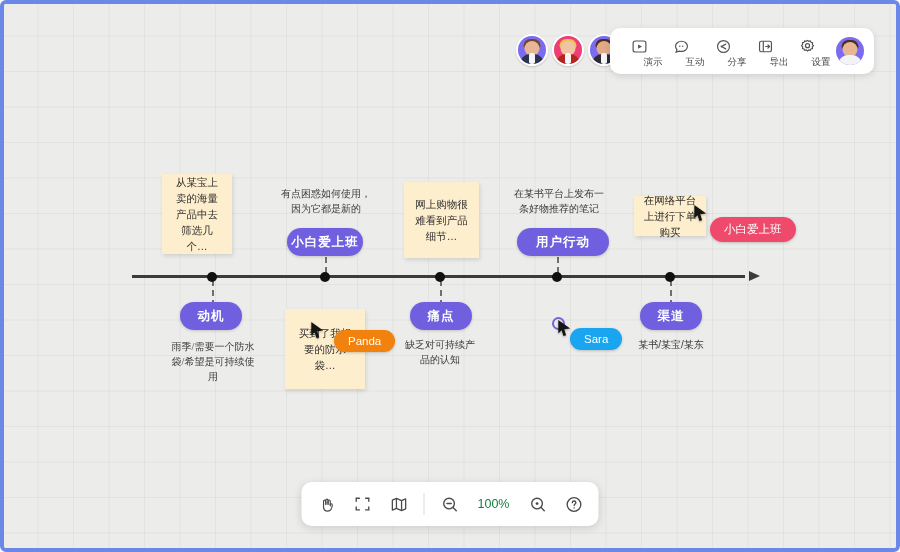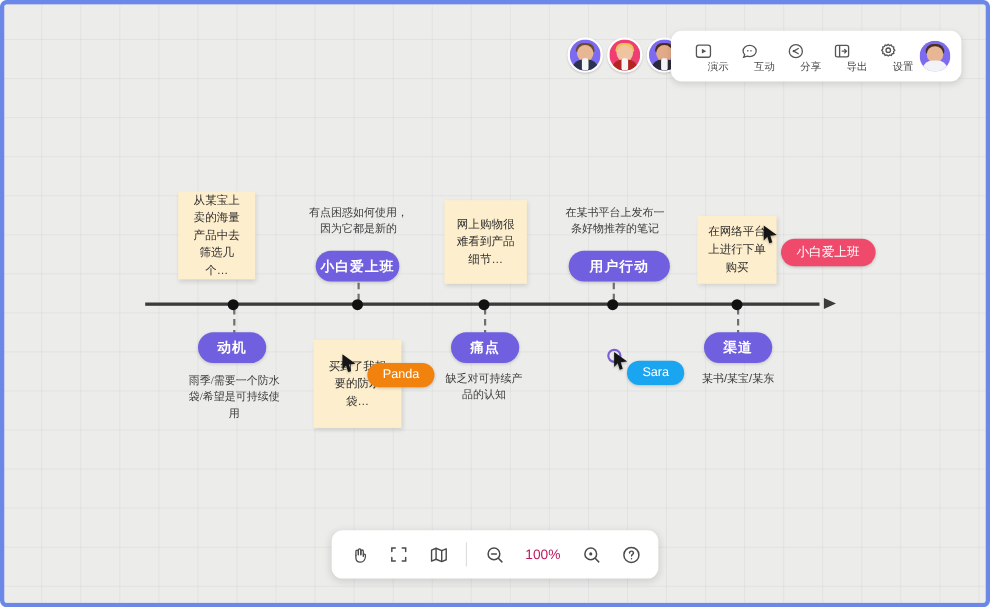--- a/index.html
+++ b/index.html
@@ -238,21 +238,21 @@
     align-items: center;
     justify-content: center;
     cursor: pointer;
   }
   .bt-divider {
     width: 1px; height: 22px;
     background: #dddddd;
   }
   #zoom-level {
     font-size: 12.5px;
-    color: #be185d;
+    color: #15803d;
     min-width: 38px;
     text-align: center;
     cursor: pointer;
   }
 </style>
 </head>
 <body>
 
 <div id="app">
 
@@ -368,21 +368,21 @@
       <div class="dashline" style="left: 553px; top: 243px; height: 26px;"></div>
       <div class="node" style="left: 666px; top: 267.5px;"></div>
       <div class="dashline" style="left: 666px; top: 276px; height: 26px;"></div>
     </div>
 
   <div id="notes-layer">
       <div class="sticky" style="left: 158px; top: 170px; width: 70px; height: 80px;">从某宝上卖的海量产品中去筛选几个…</div>
       <div class="plain-text" style="left: 277px; top: 182px; width: 90px;">有点困惑如何使用，因为它都是新的</div>
       <div class="sticky" style="left: 400px; top: 178px; width: 75px; height: 76px;">网上购物很难看到产品细节…</div>
       <div class="plain-text" style="left: 508px; top: 182px; width: 94px;">在某书平台上发布一条好物推荐的笔记</div>
-      <div class="sticky" style="left: 630px; top: 192px; width: 72px; height: 62px;">在网络平台上进行下单购买</div>
+      <div class="sticky" style="left: 630px; top: 192px; width: 72px; height: 40px;">在网络平台上进行下单购买</div>
       <div class="plain-text" style="left: 164px; top: 335px; width: 90px; font-family: Liberation Serif, serif;">雨季/需要一个防水袋/希望是可持续使用</div>
       <div class="sticky" style="left: 281px; top: 305px; width: 80px; height: 80px;">买到了我想要的防水袋…</div>
       <div class="plain-text" style="left: 400px; top: 333px; width: 72px;">缺乏对可持续产品的认知</div>
       <div class="plain-text" style="left: 630px; top: 333px; width: 74px;">某书/某宝/某东</div>
     </div>
   <div id="chips-layer">
       <div class="chip" style="left: 283px; top: 224px; width: 76px; height: 28px;">小白爱上班</div>
       <div class="chip" style="left: 513px; top: 224px; width: 92px; height: 28px;">用户行动</div>
       <div class="chip" style="left: 176px; top: 298px; width: 62px; height: 28px;">动机</div>
       <div class="chip" style="left: 406px; top: 298px; width: 62px; height: 28px;">痛点</div>

